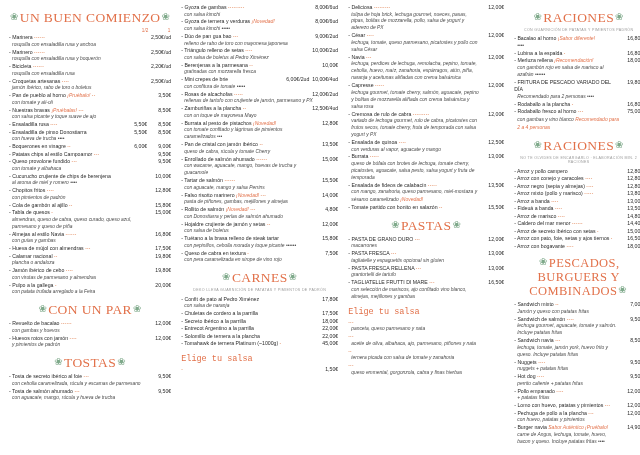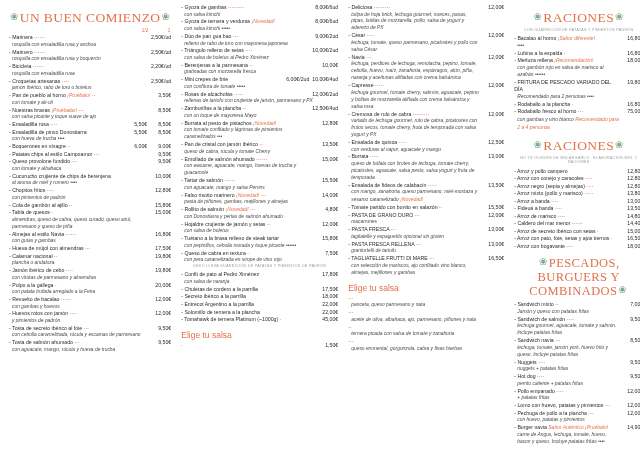--- a/index.html
+++ b/index.html
@@ -100,21 +100,21 @@
   .alg {
     color:#E8A07C;
     font-size:4.4px;
     letter-spacing:0.3px;
     white-space:nowrap;
   }
 
   
   .sub-head {
     color:#E2714A;
-    font-family:Liberation Sans, sans-serif;
+    font-family:Liberation Mono, monospace;
     font-size:8.5px;
     margin:6px 0 2px 0;
   }
   .sauce {
     font-size:5.2px;
     color:#2b2b2b;
     line-height:1.45;
   }
 </style>
 </head>
@@ -258,34 +258,36 @@
         </div>
         <div class="desc"><span>con virutas de parmesano y almendras</span></div>
       </div>
       <div>
         <div class="item">
           <span class="nm">- <span>Pulpo a la gallega</span> <span class="alg">•</span></span>
           <span class="pr">20,00€</span>
         </div>
         <div class="desc"><span>con patata trufada arreglado a la Feira</span></div>
       </div>
+      <div class="sec-head"><span class="orn">❀</span><span>CON UN PAR</span><span class="orn">❀</span></div>
       <div>
         <div class="item">
           <span class="nm">- <span>Revuelto de bacalao</span> <span class="alg">••••••</span></span>
           <span class="pr">12,00€</span>
         </div>
         <div class="desc"><span>con gambas y huevos</span></div>
       </div>
       <div>
         <div class="item">
           <span class="nm">- <span>Huevos rotos con jamón</span> <span class="alg">••••</span></span>
           <span class="pr">12,00€</span>
         </div>
         <div class="desc"><span>y pimientos de padrón</span></div>
       </div>
+      <div class="sec-head"><span class="orn">❀</span><span>TOSTAS</span><span class="orn">❀</span></div>
       <div>
         <div class="item">
           <span class="nm">- <span>Tosta de secreto ibérico al foie</span> <span class="alg">•••</span></span>
           <span class="pr">9,50€</span>
         </div>
         <div class="desc"><span>con cebolla caramelizada, rúcula y escamas de parmesano</span></div>
       </div>
       <div>
         <div class="item">
           <span class="nm">- <span>Tosta de salmón ahumado</span> <span class="alg">•••</span></span>
@@ -408,20 +410,21 @@
         </div>
         <div class="desc"><span>con pepinillos, cebolla morada y toque picante ••••••</span></div>
       </div>
       <div>
         <div class="item">
           <span class="nm">- <span>Queso de cabra en textura</span> <span class="alg">•</span></span>
           <span class="pr">7,50€</span>
         </div>
         <div class="desc"><span>con pera caramelizada en sirope de vino rojo</span></div>
       </div>
+      <div class="sec-head"><span class="orn">❀</span><span>CARNES</span><span class="orn">❀</span></div>
       <div class="sec-note">DEKO LLEVA GUARNICIÓN DE PATATAS Y PIMIENTOS DE PADRÓN</div>
       <div>
         <div class="item">
           <span class="nm">- <span>Confit de pato al Pedro Ximénez</span></span>
           <span class="pr">17,80€</span>
         </div>
         <div class="desc"><span>con salsa de naranja</span></div>
       </div>
       <div>
         <div class="item">
@@ -517,20 +520,21 @@
           <span class="pr">13,50€</span>
         </div>
         <div class="desc"><span>con mango, zanahoria, queso parmesano, miel-mostaza y sésamo caramelizado</span> <span class="tag">¡Novedad!</span></div>
       </div>
       <div>
         <div class="item">
           <span class="nm">- <span>Tomate partido con bonito en salazón</span> <span class="alg">••</span></span>
           <span class="pr">15,50€</span>
         </div>
       </div>
+      <div class="sec-head"><span class="orn">❀</span><span>PASTAS</span><span class="orn">❀</span></div>
       <div>
         <div class="item">
           <span class="nm">- <span>PASTA DE GRANO DURO</span> <span class="alg">•••</span></span>
           <span class="pr">12,00€</span>
         </div>
         <div class="desc"><span>macarrones</span></div>
       </div>
       <div>
         <div class="item">
           <span class="nm">- <span>PASTA FRESCA</span> <span class="alg">•••</span></span>

